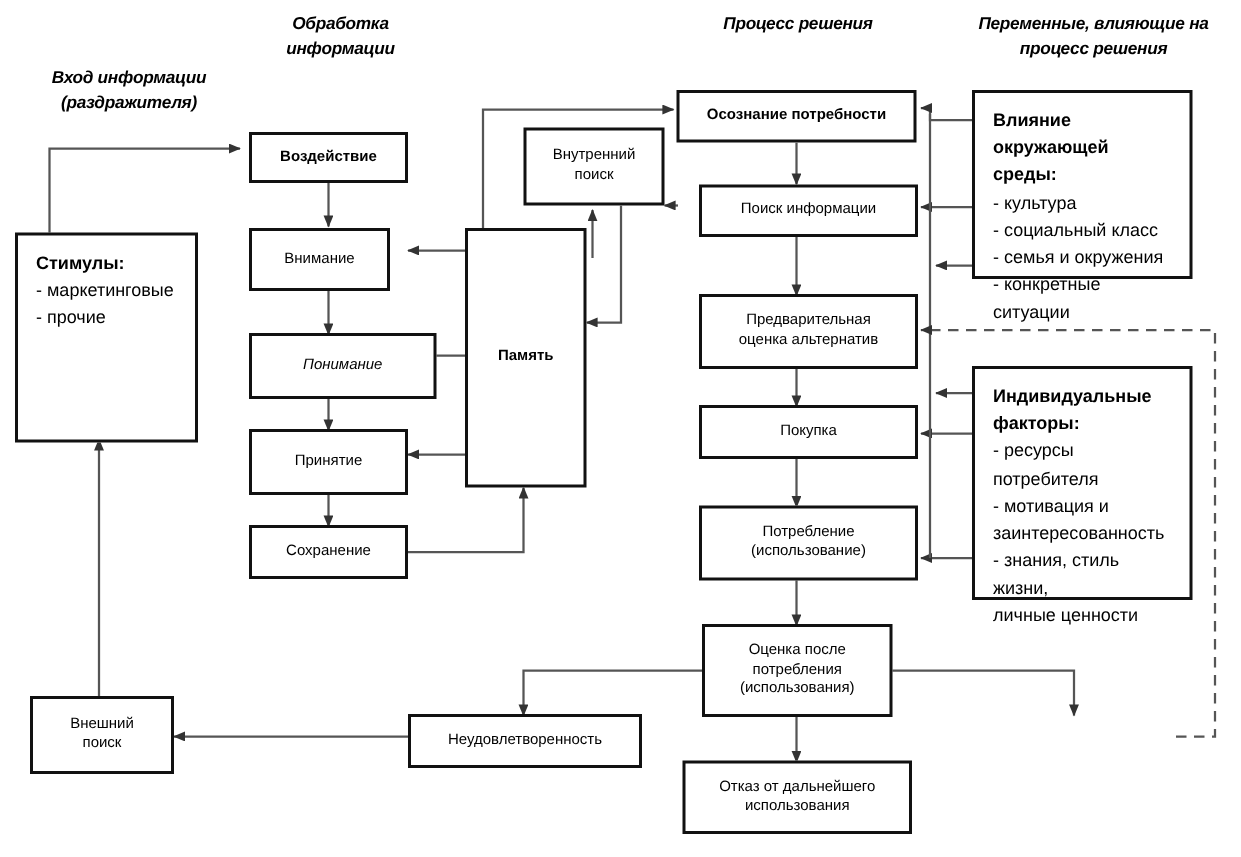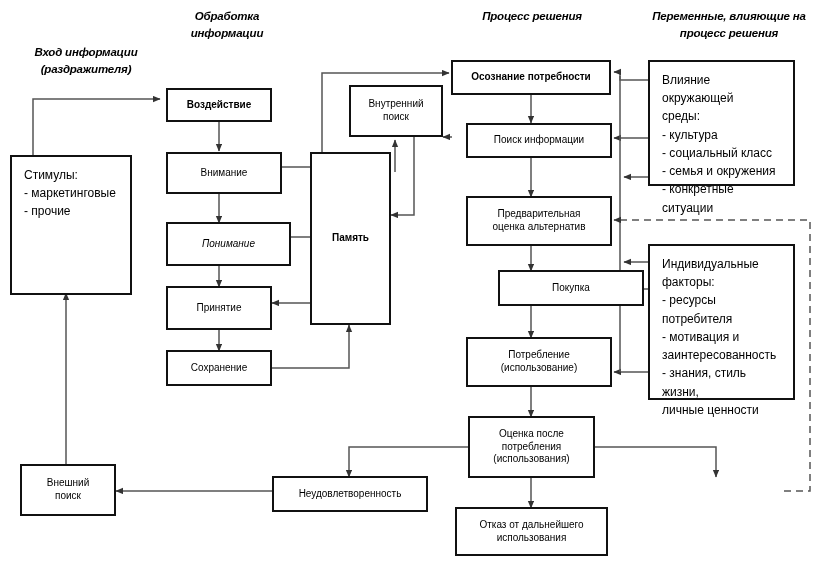--- a/index.html
+++ b/index.html
@@ -44,21 +44,21 @@
     font-weight: bold;
   }
   .node.listbox {
     display: block;
     text-align: left;
     padding: 9px 9px 6px 12px;
     line-height: 1.52;
     font-size: 12px;
   }
   .node.listbox .hd {
-    font-weight: normal;
+    font-weight: bold;
     display: block;
   }
   .node.listbox .li {
     display: block;
     white-space: pre-line;
   }
   svg#wires {
     position: absolute;
     left: 0; top: 0;
     width: 827px;
@@ -157,21 +157,21 @@
   </svg>
 
   <div class="node bold" style="left:166px; top:88px; width:106px; height:34px;">Воздействие</div>
 
   <div class="node listbox" style="left:10px; top:155px; width:122px; height:140px;">
     <span class="hd">Стимулы:</span>
     <span class="li">- маркетинговые
 - прочие</span>
   </div>
 
-  <div class="node" style="left:166px; top:152px; width:116px; height:42px;">Внимание</div>
+  <div class="node" style="left:166px; top:152px; width:94px; height:42px;">Внимание</div>
 
   <div class="node" style="left:166px; top:222px; width:125px; height:44px;font-style:italic;">Понимание</div>
 
   <div class="node" style="left:166px; top:286px; width:106px; height:44px;">Принятие</div>
 
   <div class="node" style="left:166px; top:350px; width:106px; height:36px;">Сохранение</div>
 
   <div class="node bold" style="left:310px; top:152px; width:81px; height:173px;">Память</div>
 
   <div class="node" style="left:349px; top:85px; width:94px; height:52px; white-space:pre-line;">Внутренний
@@ -180,21 +180,21 @@
   <div class="node" style="left:20px; top:464px; width:96px; height:52px; white-space:pre-line;">Внешний
 поиск</div>
 
   <div class="node bold" style="left:451px; top:60px; width:160px; height:35px;">Осознание потребности</div>
 
   <div class="node" style="left:466px; top:123px; width:146px; height:35px;">Поиск информации</div>
 
   <div class="node" style="left:466px; top:196px; width:146px; height:50px; white-space:pre-line;">Предварительная
 оценка альтернатив</div>
 
-  <div class="node" style="left:466px; top:270px; width:146px; height:36px;margin-left:32px;">Покупка</div>
+  <div class="node" style="left:466px; top:270px; width:146px; height:36px;">Покупка</div>
 
   <div class="node" style="left:466px; top:337px; width:146px; height:50px; white-space:pre-line;">Потребление
 (использование)</div>
 
   <div class="node" style="left:468px; top:416px; width:127px; height:62px; white-space:pre-line;">Оценка после
 потребления
 (использования)</div>
 
   <div class="node" style="left:272px; top:476px; width:156px; height:36px;">Неудовлетворенность</div>
 

